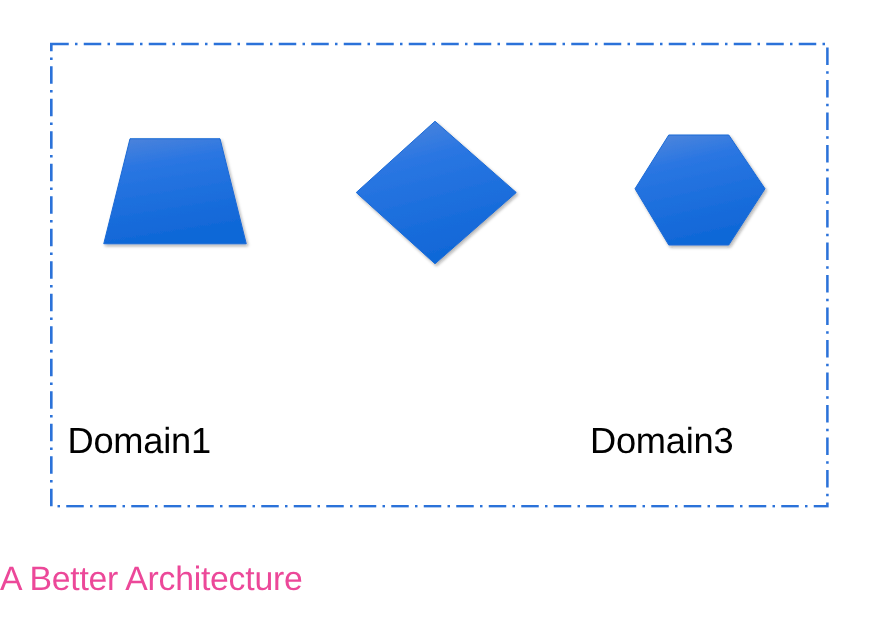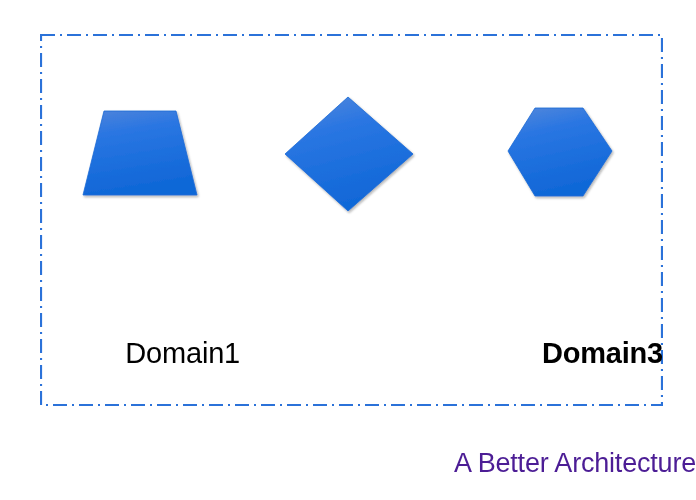--- a/index.html
+++ b/index.html
@@ -55,58 +55,58 @@
   .divider-2 { left: 418px; }
 
   
   .panel {
     position: absolute;
     top: 0;
     height: 372px;
   }
   .panel-1 { left: 0px;   width: 200px; }
   .panel-2 { left: 200px; width: 218px; }
-  .panel-3 { left: 418px; width: 205px; font-weight: bold; }
+  .panel-3 { left: 418px; width: 205px; }
 
   .shape-slot {
     position: absolute;
     top: 40px;
     left: 0;
     right: 0;
     height: 160px;
     display: flex;
     align-items: center;
     justify-content: center;
   }
 
   .shape-svg { display: block; overflow: visible; }
 
   .domain-label {
     position: absolute;
     top: 305px;
     left: 14px;
     right: 0;
-    text-align: right;
+    text-align: left;
     font-size: 29px;
     line-height: 1;
     color: #000000;
     letter-spacing: -0.2px;
     white-space: nowrap;
   }
 
   
   .diagram-caption {
     position: absolute;
     left: 0;
     right: 0;
     top: 450px;
-    text-align: right;
+    text-align: left;
     font-size: 27px;
     line-height: 1;
-    color: #4c1d95;
+    color: #ec4899;
     letter-spacing: -0.2px;
     white-space: nowrap;
   }
 </style>
 </head>
 <body>
 
 <div id="architecture-diagram">
 
   <div class="domain-container">

